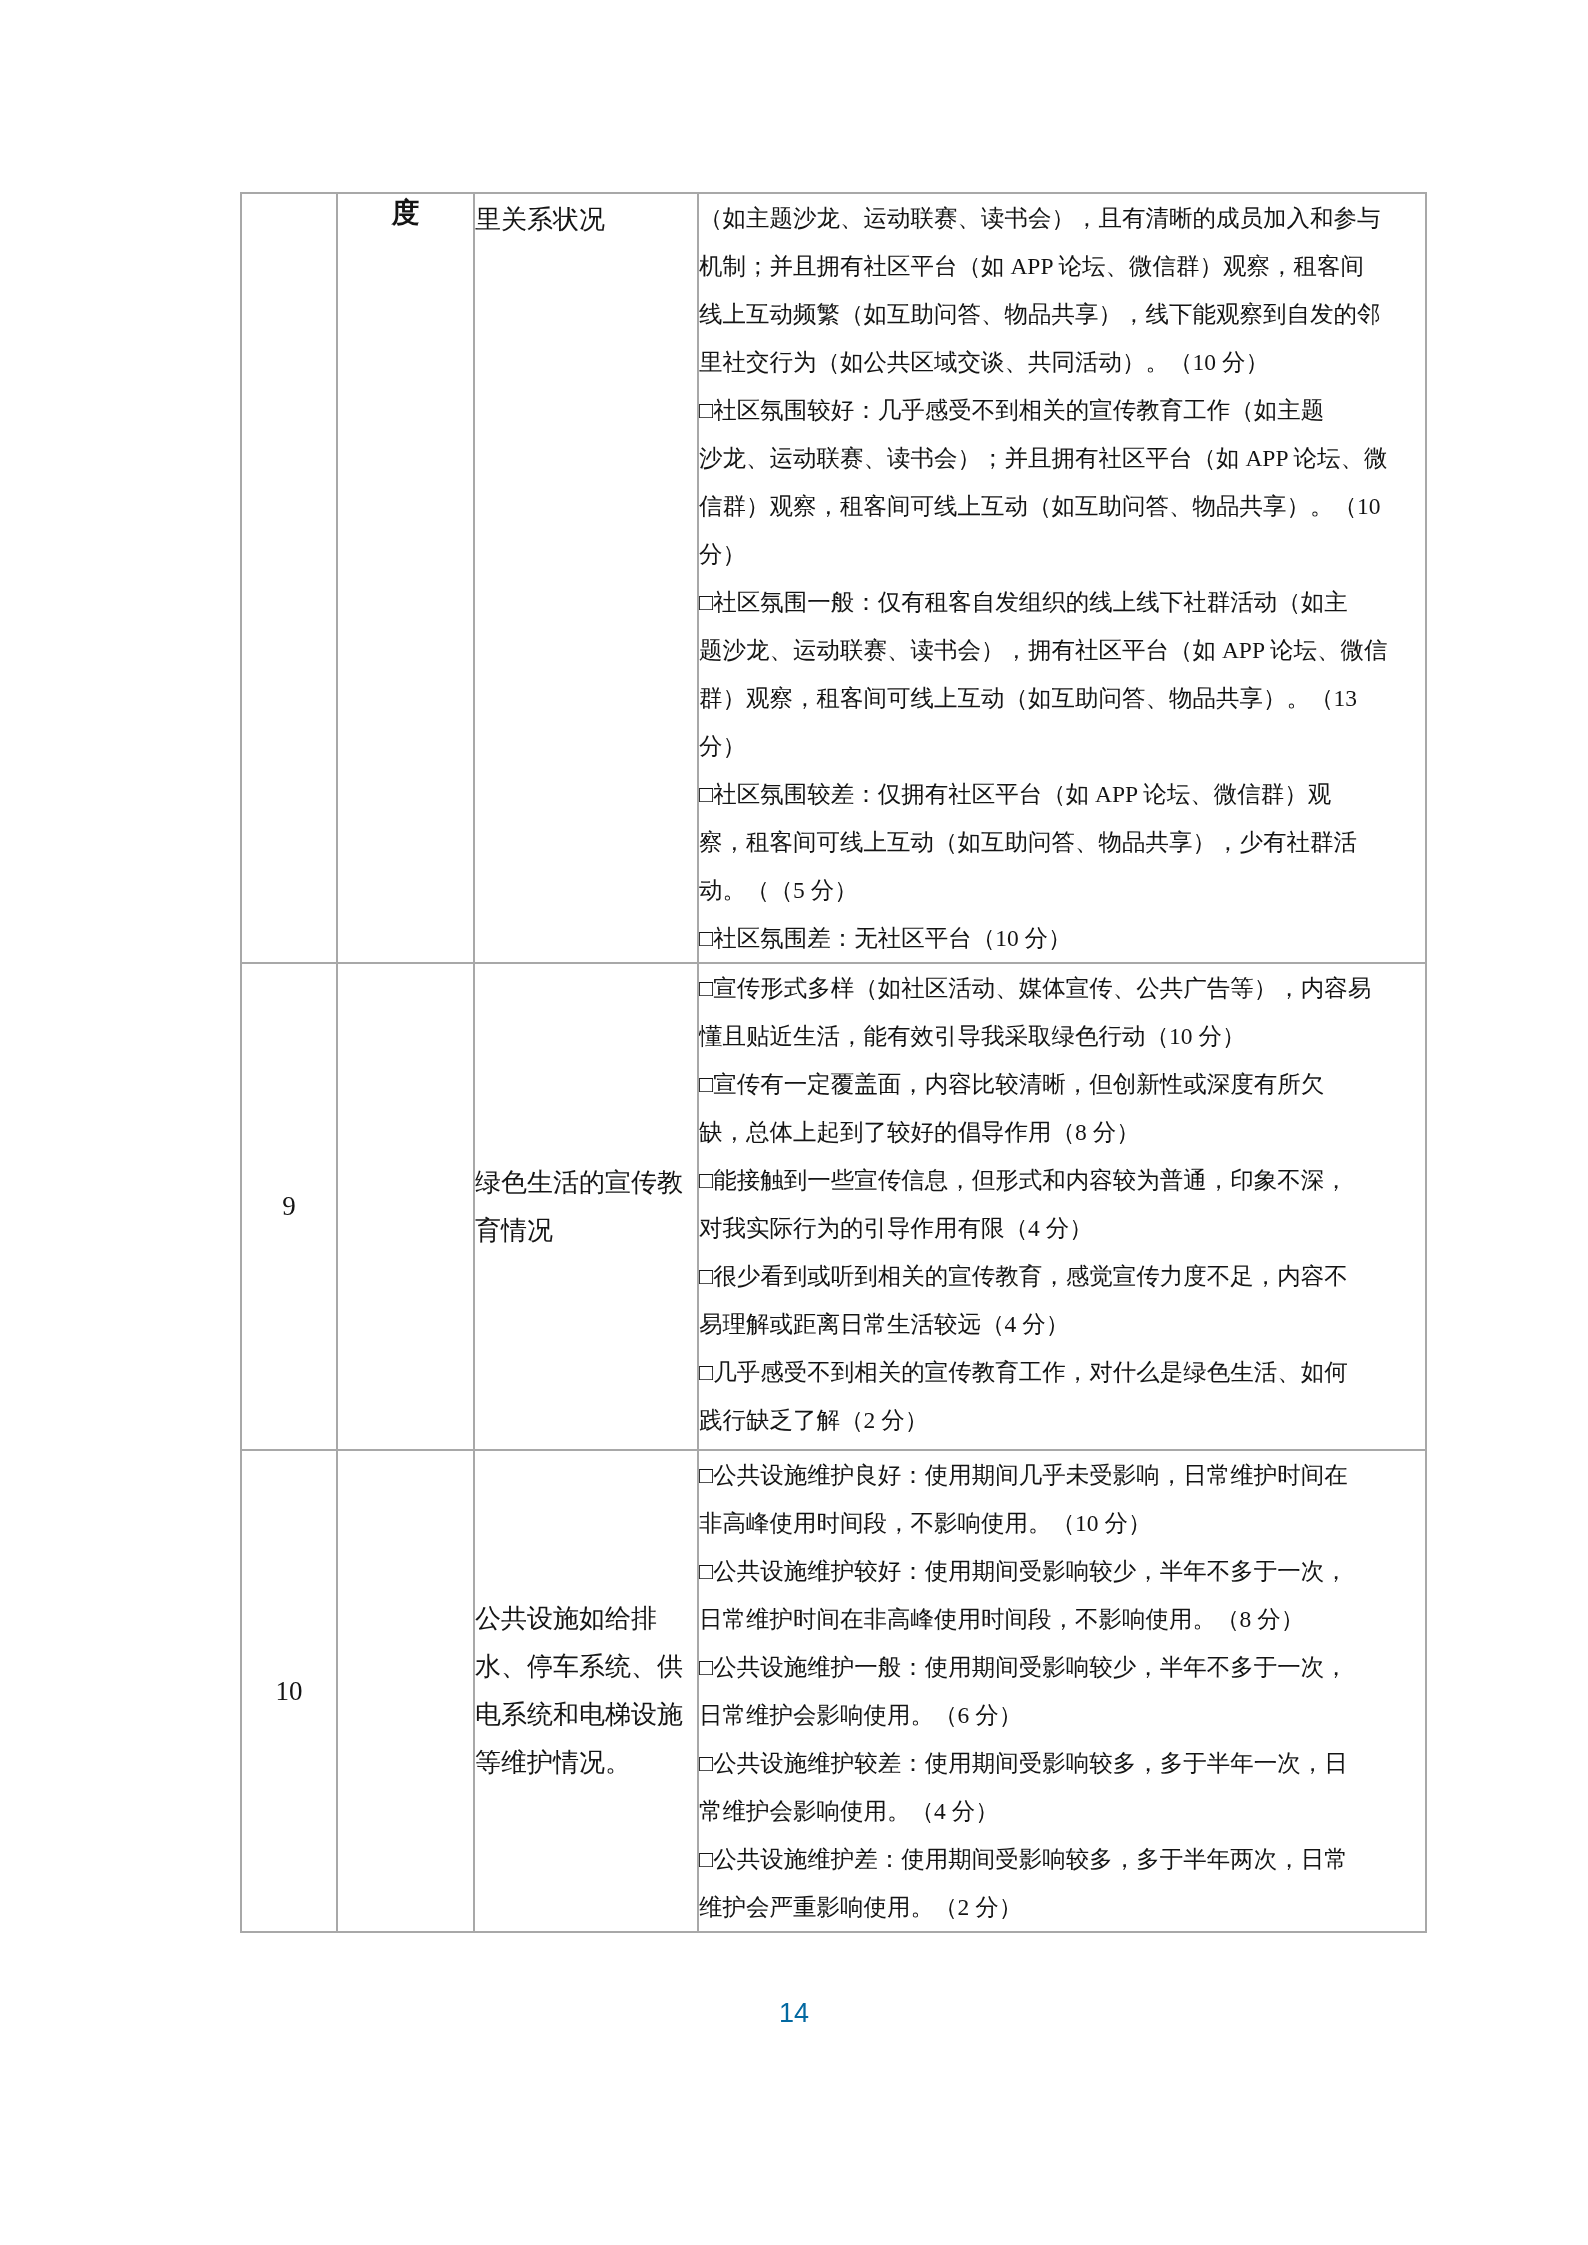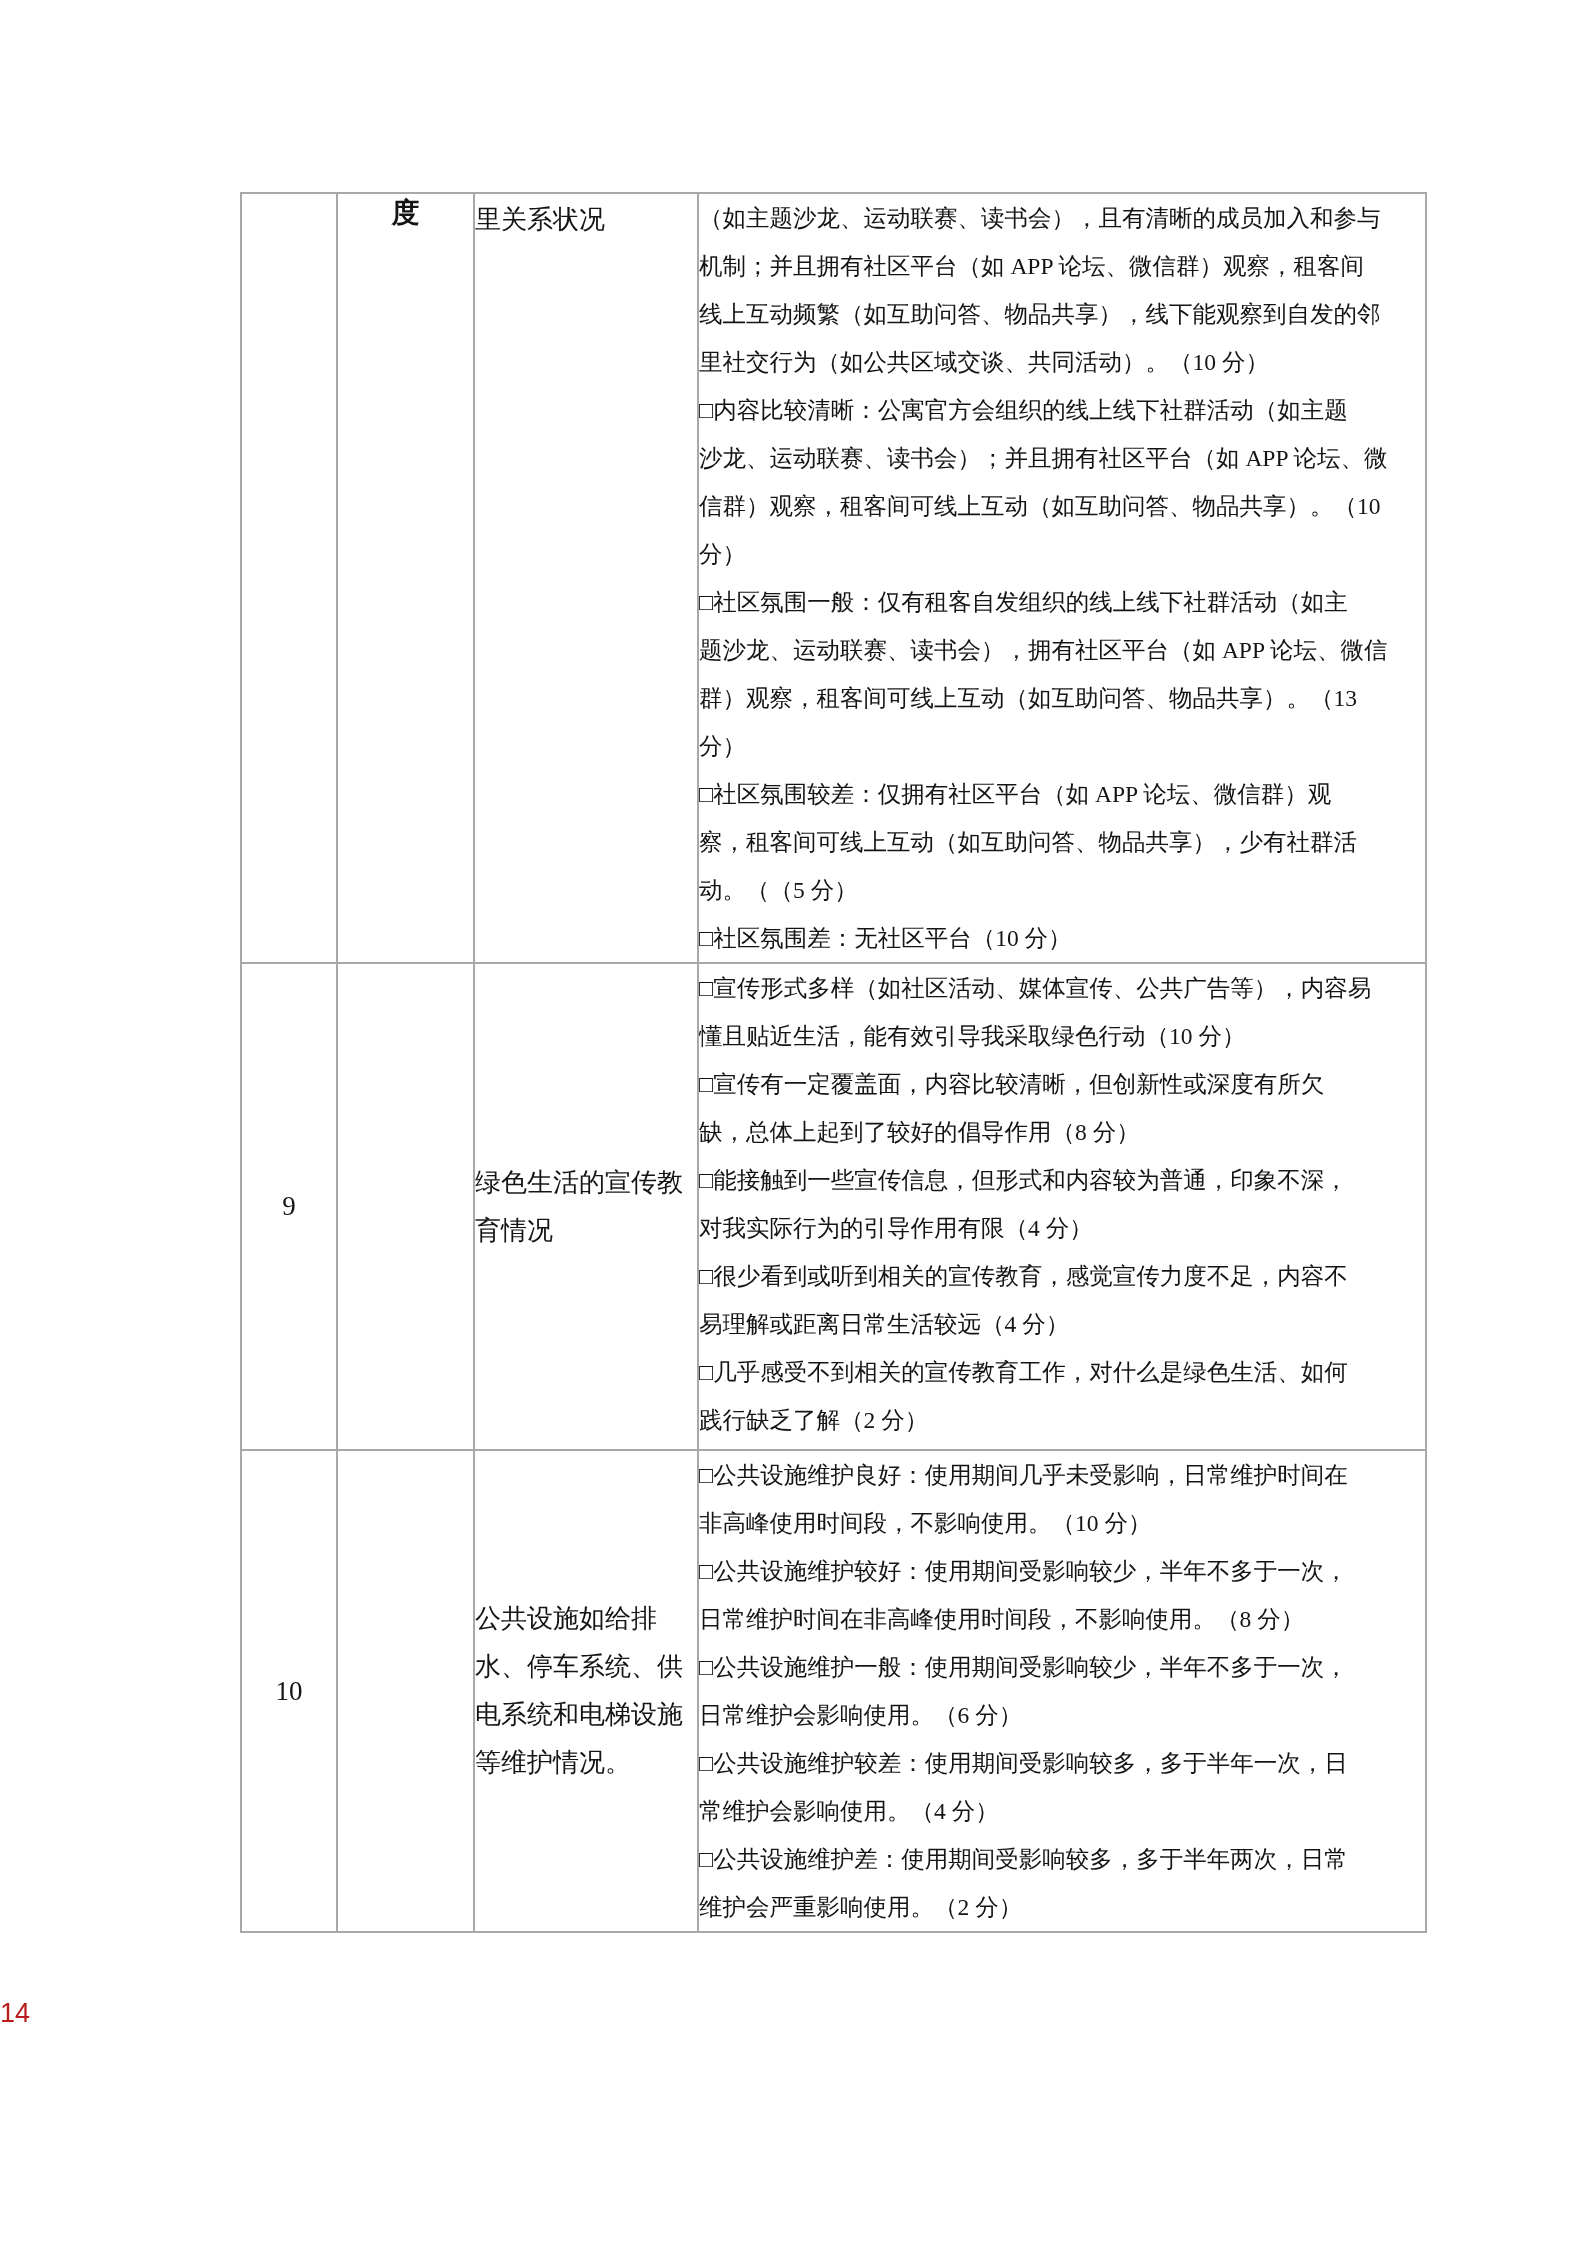--- a/index.html
+++ b/index.html
@@ -44,24 +44,24 @@
   .ind-line{
     font-size:26px;
     line-height:48px;
     text-align:left;
     white-space:nowrap;
   }
   .page-number{
     position:absolute;
     top:1998px;left:0;
     width:100%;
-    text-align:left;
+    text-align:center;
     font-size:27px;
     font-family:"Liberation Sans","DejaVu Sans",sans-serif;
-    color:#b91c1c;
+    color:#0369a1;
   }
 </style>
 </head>
 <body>
 
 <div class="sheet">
 
   <table class="doc-table">
     <colgroup>
       <col style="width:96px">
@@ -74,21 +74,21 @@
         <td class="c1"></td>
         <td class="c2">度</td>
         <td class="c3">
             <div class="ind-line">里关系状况</div>
           </td>
         <td class="c4">
             <div class="opt-line">（如主题沙龙、运动联赛、读书会），且有清晰的成员加入和参与</div>
             <div class="opt-line">机制；并且拥有社区平台（如 APP 论坛、微信群）观察，租客间</div>
             <div class="opt-line">线上互动频繁（如互助问答、物品共享），线下能观察到自发的邻</div>
             <div class="opt-line">里社交行为（如公共区域交谈、共同活动）。（10 分）</div>
-            <div class="opt-line">□内容比较清晰：公寓官方会组织的线上线下社群活动（如主题</div>
+            <div class="opt-line">□社区氛围较好：几乎感受不到相关的宣传教育工作（如主题</div>
             <div class="opt-line">沙龙、运动联赛、读书会）；并且拥有社区平台（如 APP 论坛、微</div>
             <div class="opt-line">信群）观察，租客间可线上互动（如互助问答、物品共享）。（10</div>
             <div class="opt-line">分）</div>
             <div class="opt-line">□社区氛围一般：仅有租客自发组织的线上线下社群活动（如主</div>
             <div class="opt-line">题沙龙、运动联赛、读书会），拥有社区平台（如 APP 论坛、微信</div>
             <div class="opt-line">群）观察，租客间可线上互动（如互助问答、物品共享）。（13</div>
             <div class="opt-line">分）</div>
             <div class="opt-line">□社区氛围较差：仅拥有社区平台（如 APP 论坛、微信群）观</div>
             <div class="opt-line">察，租客间可线上互动（如互助问答、物品共享），少有社群活</div>
             <div class="opt-line">动。（（5 分）</div>

